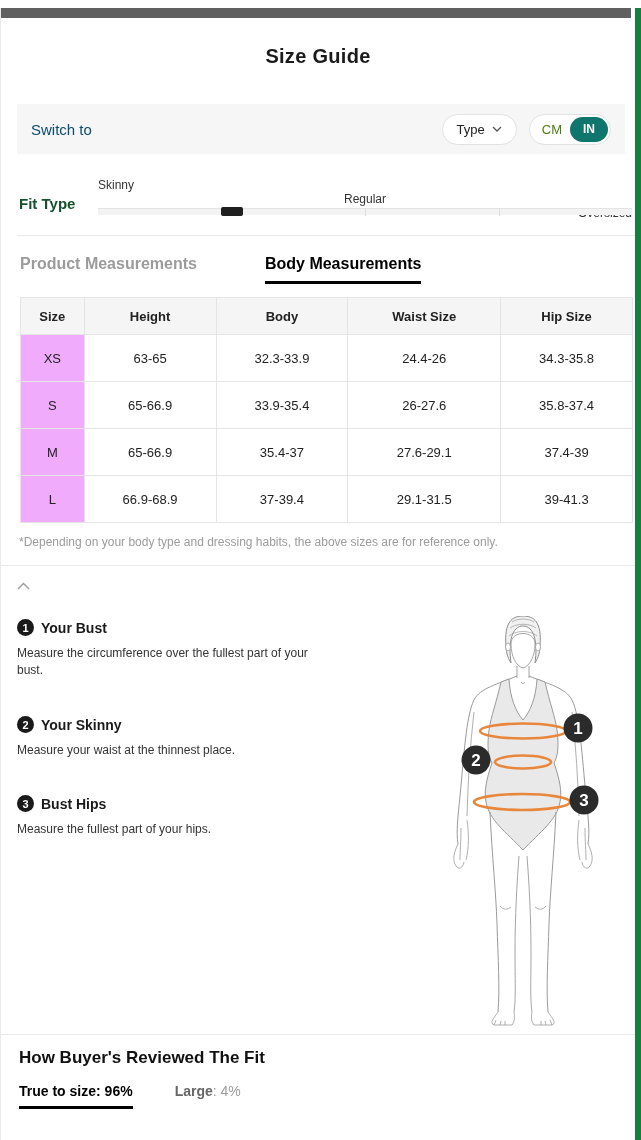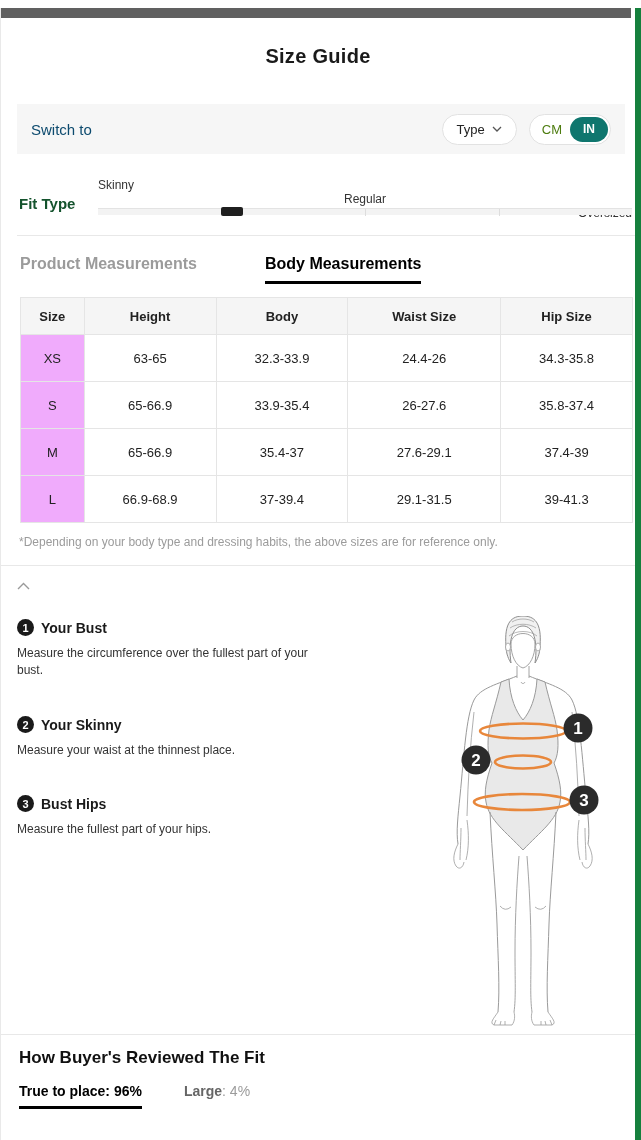--- a/index.html
+++ b/index.html
@@ -285,21 +285,21 @@
       </g>
     </svg>
   </div>
 
   <div class="divider"></div>
 
   <div class="buyer">
     <div class="buyer-title">How Buyer's Reviewed The Fit</div>
     <div class="fit-review-opts">
       <div class="fr-opt active">
-        <span class="lbl">True to place</span><span class="lbl">: </span><span class="val">96%</span>
+        <span class="lbl">True to size</span><span class="lbl">: </span><span class="val">96%</span>
       </div>
       <div class="fr-opt">
         <span class="lbl">Large</span><span>: </span><span class="val">4%</span>
       </div>
     </div>
   </div>
 
 </div>
 
 </body></html>

